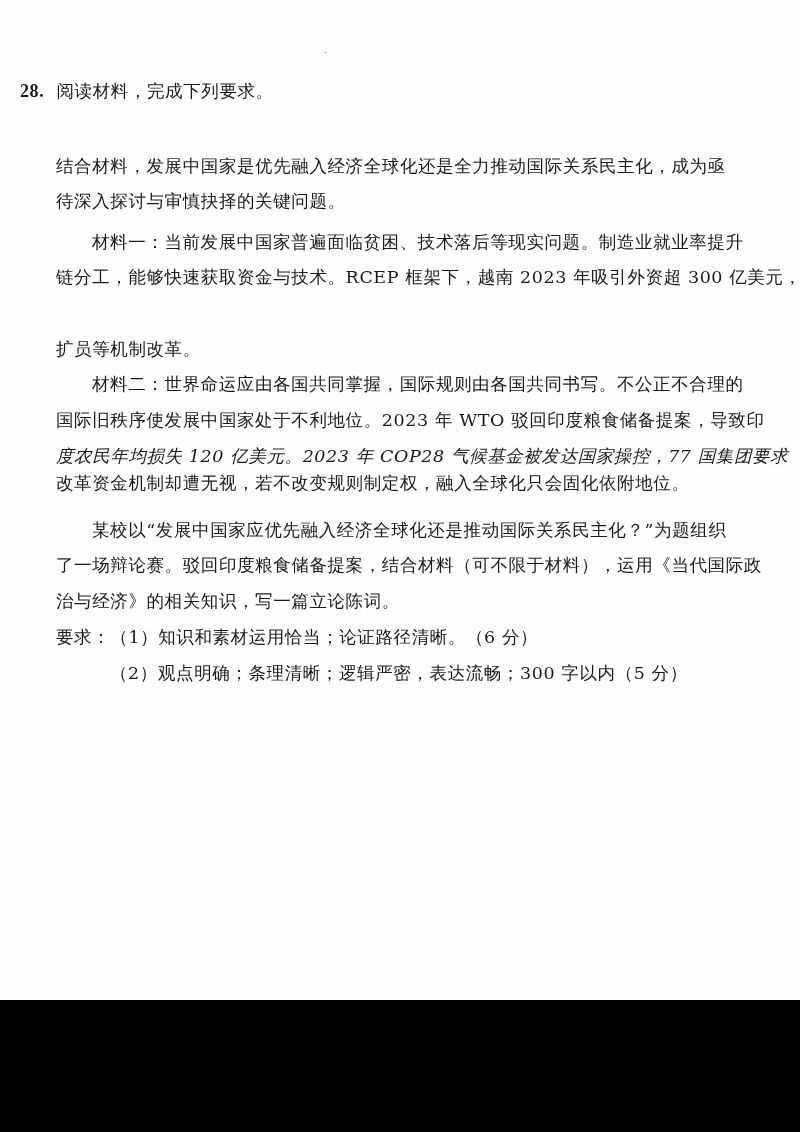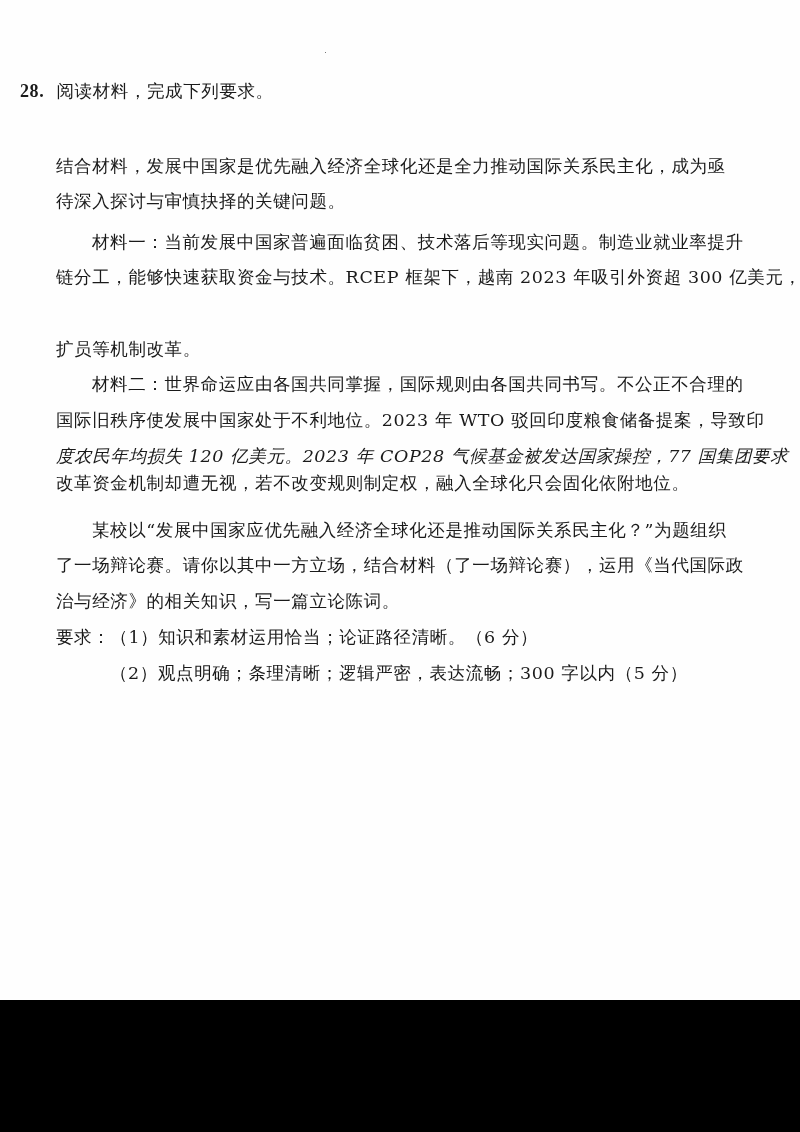--- a/index.html
+++ b/index.html
@@ -33,21 +33,21 @@
   <div class="line" style="left:92px; top:231px;">材料一：当前发展中国家普遍面临贫困、技术落后等现实问题。制造业就业率提升</div>
   <div class="line" style="left:56px; top:266px;">链分工，能够快速获取资金与技术。RCEP 框架下，越南 2023 年吸引外资超 300 亿美元，</div>
   <div class="line" style="left:56px; top:338px;">扩员等机制改革。</div>
 
   <div class="line" style="left:92px; top:373px;">材料二：世界命运应由各国共同掌握，国际规则由各国共同书写。不公正不合理的</div>
   <div class="line" style="left:56px; top:409px;">国际旧秩序使发展中国家处于不利地位。2023 年 WTO 驳回印度粮食储备提案，导致印</div>
   <div class="line" style="left:56px; top:445px;font-style:italic;">度农民年均损失 120 亿美元。2023 年 COP28 气候基金被发达国家操控，77 国集团要求</div>
   <div class="line" style="left:56px; top:454px;margin-top:18px;">改革资金机制却遭无视，若不改变规则制定权，融入全球化只会固化依附地位。</div>
 
   <div class="line" style="left:92px; top:519px;">某校以“发展中国家应优先融入经济全球化还是推动国际关系民主化？”为题组织</div>
-  <div class="line" style="left:56px; top:554px;">了一场辩论赛。请你以其中一方立场，结合材料（了一场辩论赛），运用《当代国际政</div>
+  <div class="line" style="left:56px; top:554px;">了一场辩论赛。驳回印度粮食储备提案，结合材料（可不限于材料），运用《当代国际政</div>
   <div class="line" style="left:56px; top:590px;">治与经济》的相关知识，写一篇立论陈词。</div>
 
   <div class="line" style="left:56px; top:626px;">
     <span>要求：</span><span>（1）知识和素材运用恰当；论证路径清晰。（6 分）</span>
   </div>
   <div class="line" style="left:110px; top:662px;">（2）观点明确；条理清晰；逻辑严密，表达流畅；300 字以内（5 分）</div>
 </div>
 
 <div class="bottom-bar"></div>
 

